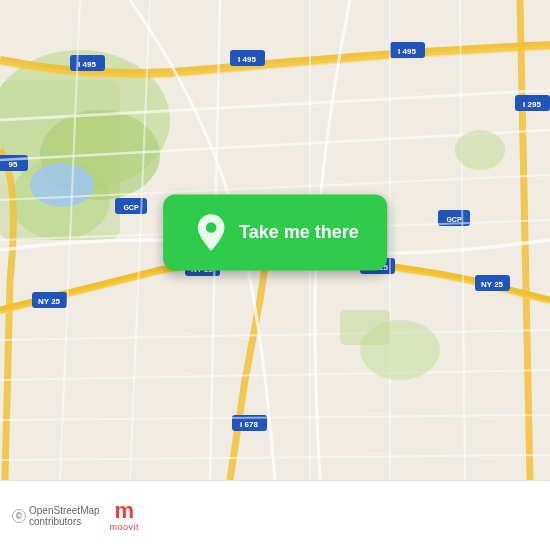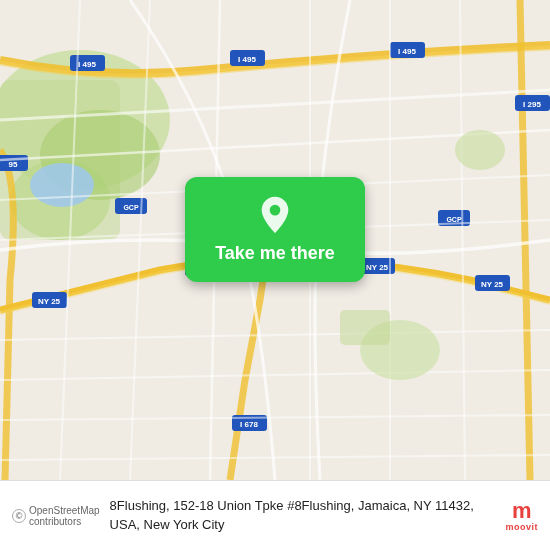--- a/index.html
+++ b/index.html
@@ -24,21 +24,21 @@
     
     #button-overlay {
       position: absolute;
       top: 50%;
       left: 50%;
       transform: translate(-50%, -60%);
       background-color: #2ecc4a;
       border-radius: 12px;
       padding: 18px 28px;
       display: flex;
-      flex-direction: column;
+      flex-direction: row;
       align-items: center;
       gap: 8px;
       cursor: pointer;
       box-shadow: 0 4px 12px rgba(0,0,0,0.3);
       min-width: 180px;
     }
 
     #pin-icon {
       width: 40px;
       height: 40px;
@@ -102,21 +102,21 @@
     #moovit-m {
       font-size: 22px;
       font-weight: 900;
       color: #e8423f;
       line-height: 1;
     }
 
     #moovit-text {
       font-size: 9px;
       color: #e8423f;
-      font-weight: 700;
+      font-weight: 400;
       letter-spacing: 0.5px;
     }
   </style>
 </head>
 <body>
 
 <div id="map-container">
   <svg id="map-bg" viewBox="0 0 550 480" xmlns="http://www.w3.org/2000/svg">
 
     <rect width="550" height="480" fill="#f0ece4"></rect>
@@ -206,18 +206,17 @@
     </svg>
     <span id="button-label">Take me there</span>
   </div>
 </div>
 
 <div id="footer">
   <div id="osm-logo">
     <div id="osm-circle">©</div>
     <span style="font-size:10px;color:#666;">OpenStreetMap<br>contributors</span>
   </div>
-  <div id="address-text">8Flushing, 152-18 Union Tpke #8Flushing, Jamaica, NY 11432, USA, New York City</div>
   <div id="moovit-logo">
     <div id="moovit-m">m</div>
     <div id="moovit-text">moovit</div>
   </div>
 </div>
 
 </body></html>

